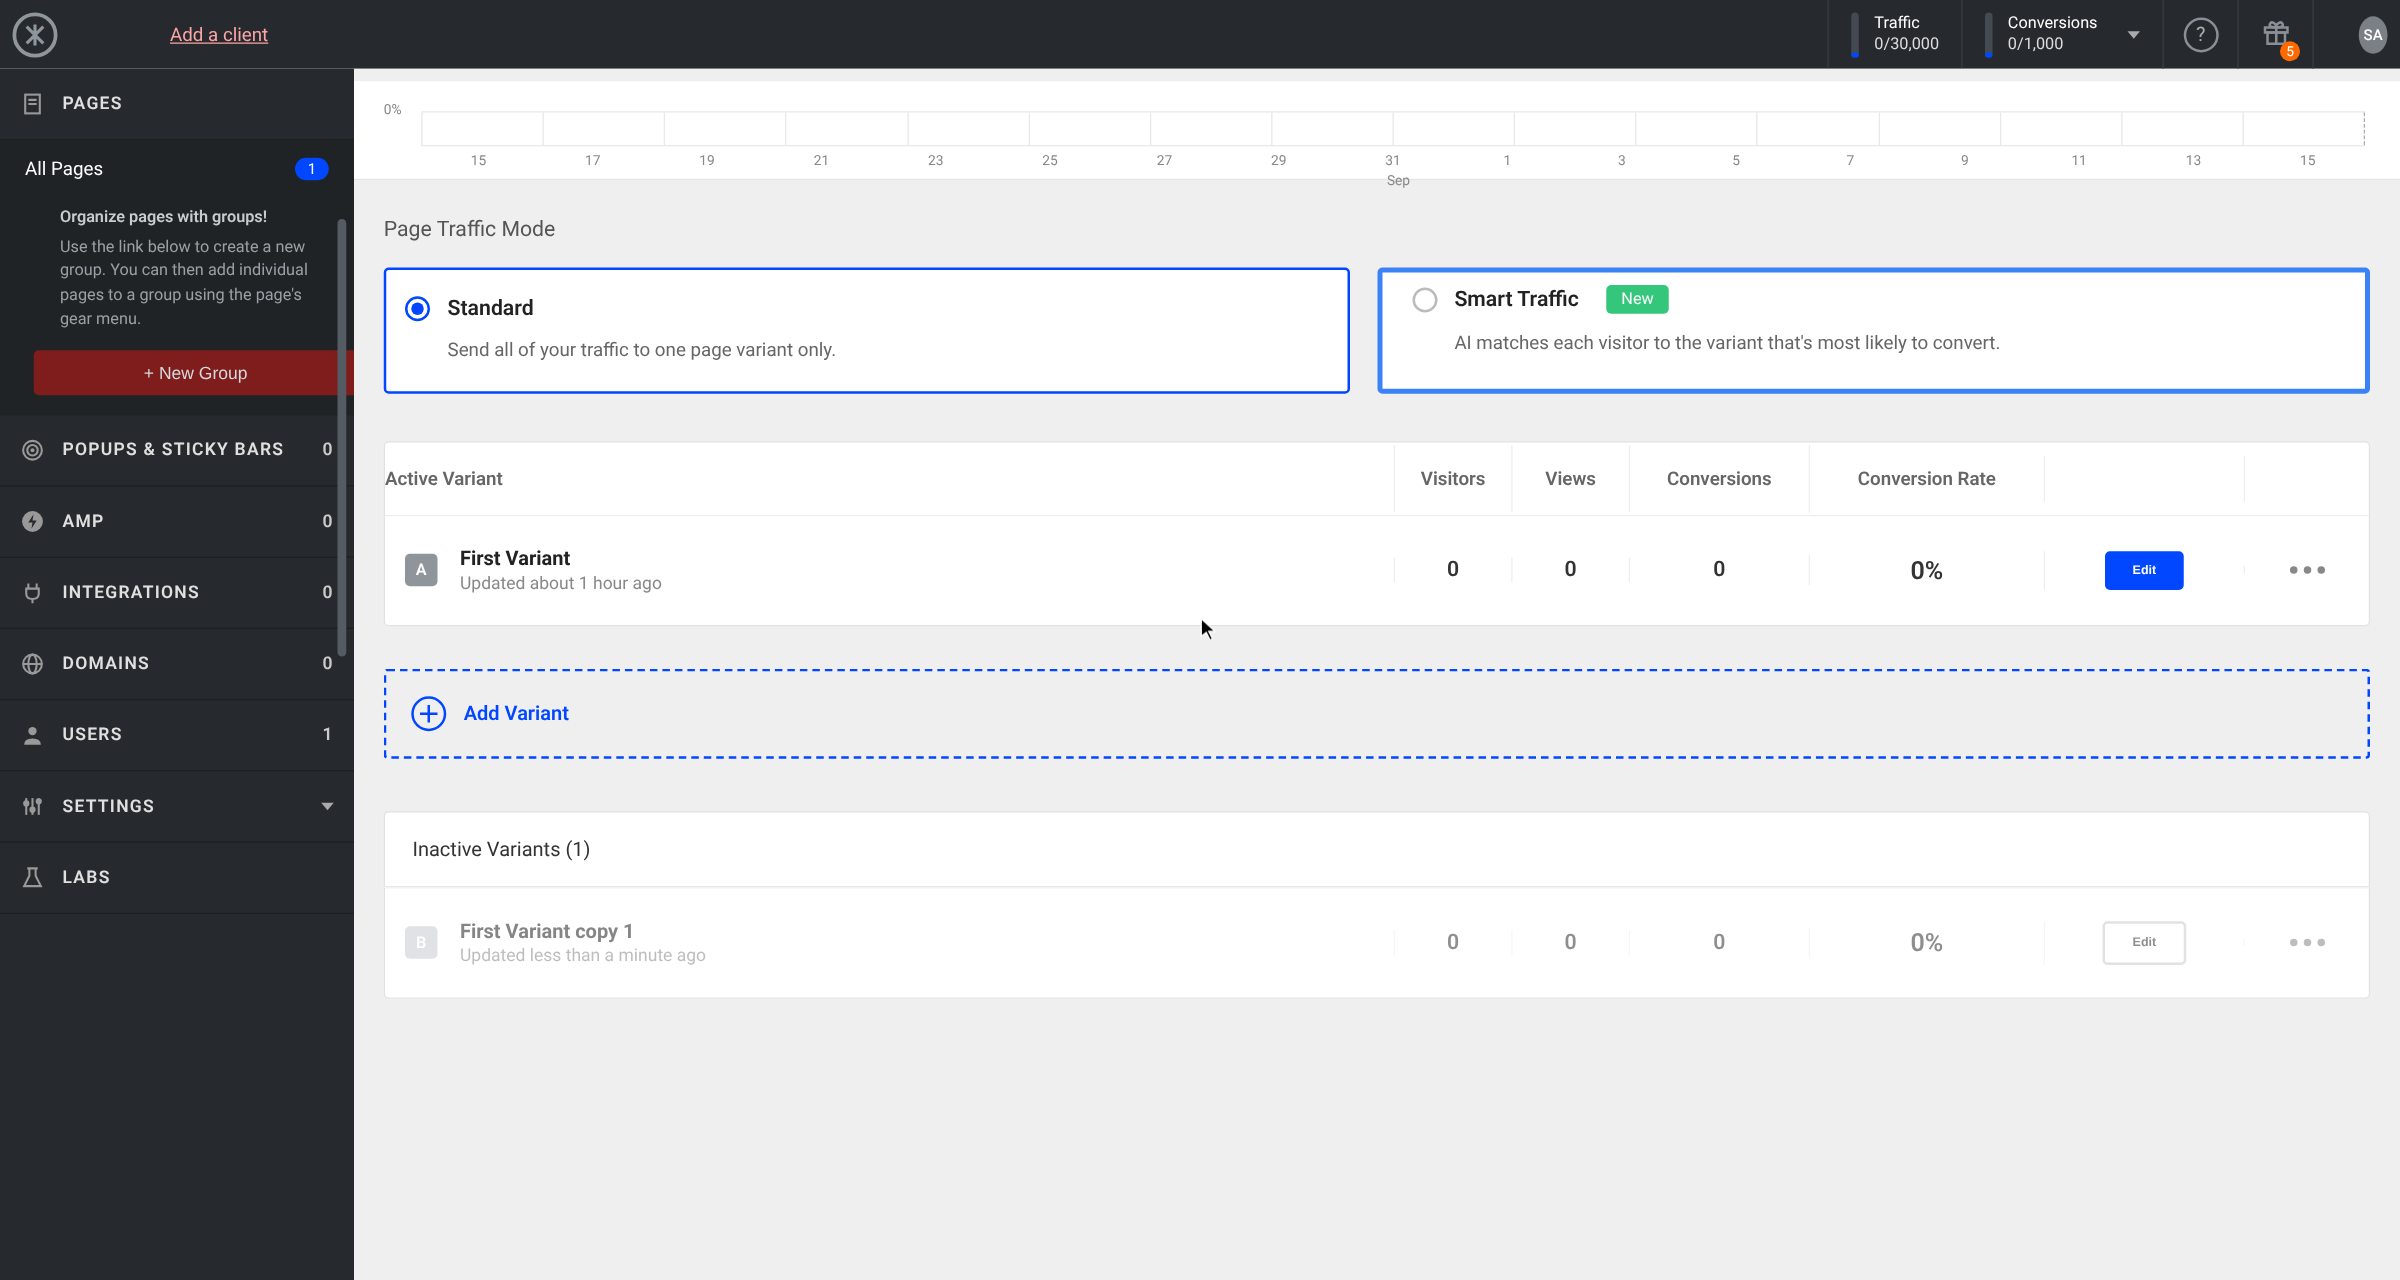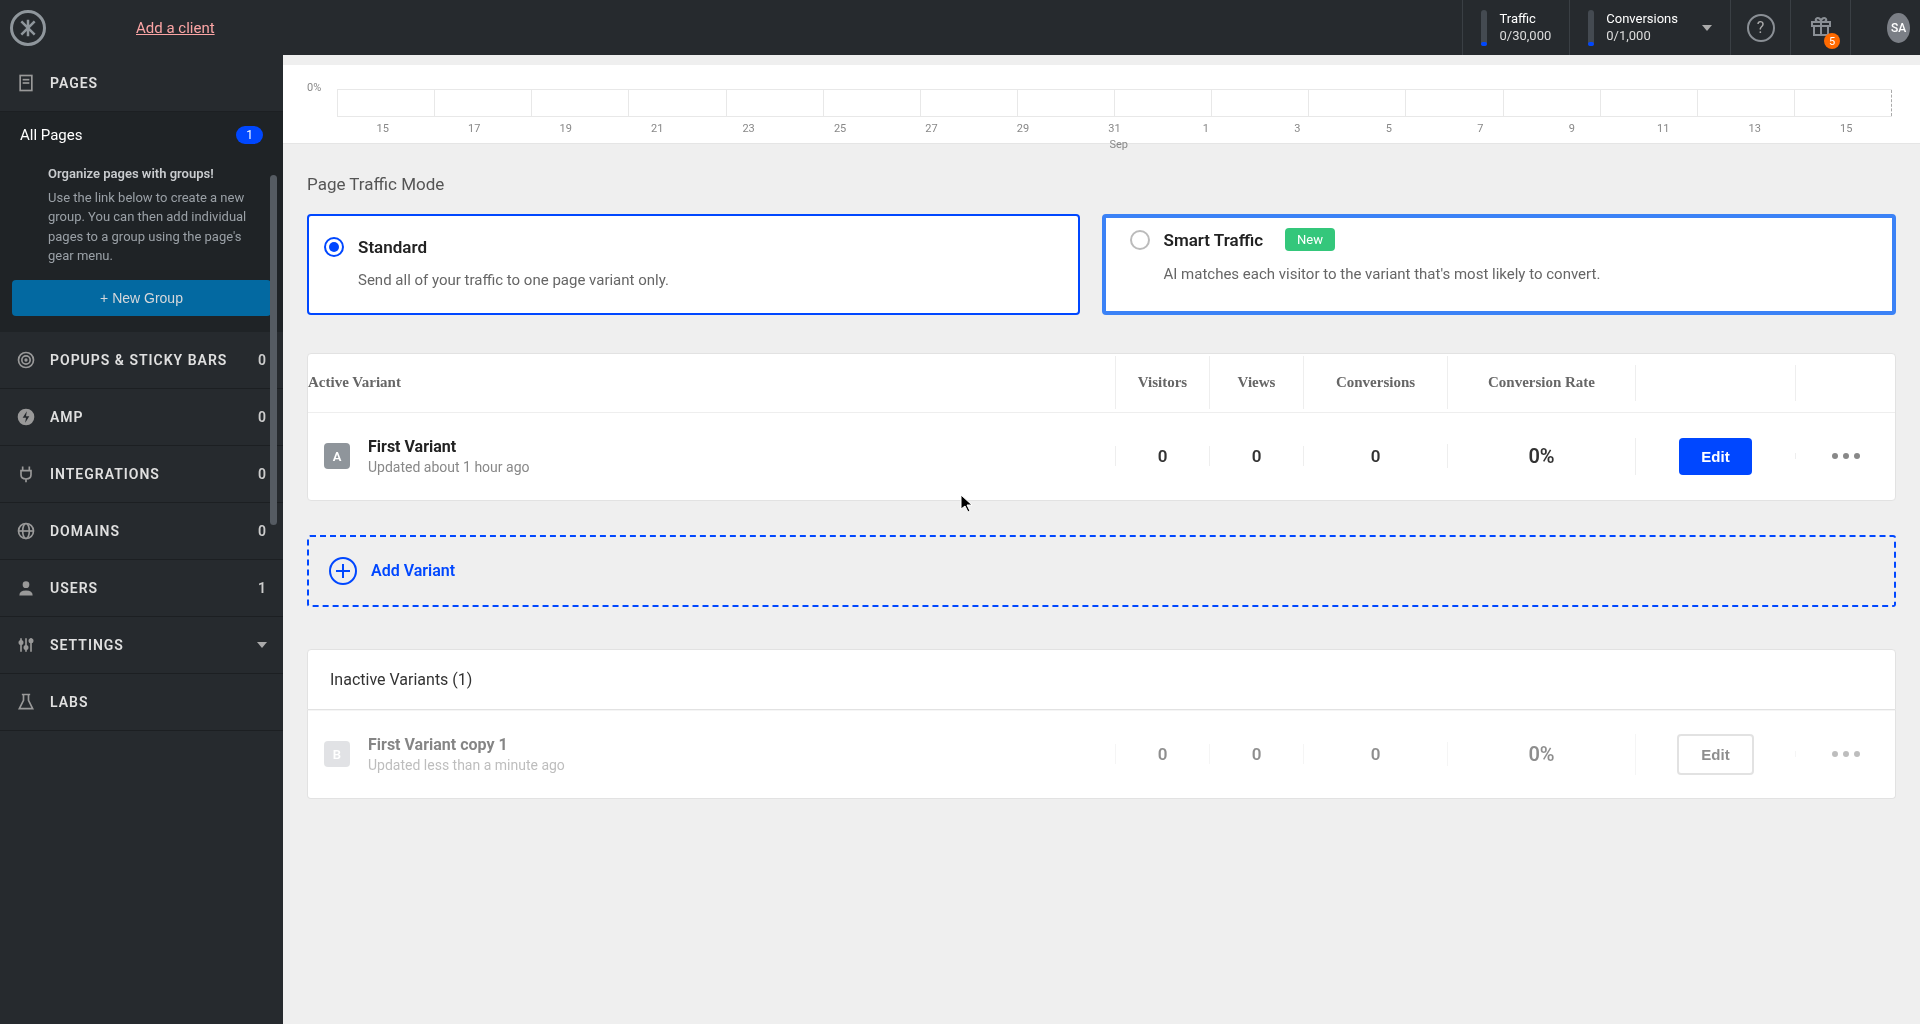--- a/index.html
+++ b/index.html
@@ -148,22 +148,22 @@
   font-size: 13px;
   line-height: 1.5;
   color: #9aa0a6;
 }
 .groups-hint .title {
   font-weight: 600;
   color: #c9cccf;
   margin-bottom: 4px;
 }
 .new-group-btn {
-  margin: 0 12px;
-  background: #0369a1;
+  margin: 0 27px;
+  background: #7f1d1d;
   color: #d6d8db;
   border: none;
   border-radius: 4px;
   padding: 10px 0;
   width: calc(100% - 24px);
   font-size: 14px;
   cursor: pointer;
 }
 .side-scrollbar {
   position: absolute;
@@ -281,21 +281,21 @@
   background: #fff;
   border: 1px solid #e2e2e2;
   border-radius: 4px;
   overflow: visible;
 }
 .vt-row {
   display: flex;
   align-items: center;
   min-height: 58px;
 }
-.vt-head { color: #666; font-weight: 600; font-size: 15px; font-family: Liberation Serif, serif; }
+.vt-head { color: #666; font-weight: 600; font-size: 15px; }
 .vt-head .cell { padding: 18px 0; }
 .cell { padding: 0 16px; display: flex; align-items: center; }
 .c-variant { flex: 1; }
 .c-num { width: 94px; justify-content: center; border-left: 1px solid #eee; font-size: 17px; color: #333; font-weight: 600; }
 .c-conv { width: 144px; justify-content: center; border-left: 1px solid #eee; font-size: 17px; color: #333; font-weight: 600; }
 .c-rate { width: 188px; justify-content: center; border-left: 1px solid #eee; font-size: 20px; color: #333; font-weight: 600; }
 .c-edit { width: 160px; justify-content: center; border-left: 1px solid #eee; }
 .c-more { width: 100px; justify-content: center; border-left: 1px solid #eee; }
 .vt-head .c-num, .vt-head .c-conv, .vt-head .c-rate { font-size: 15px; font-weight: 600; color: #666; }
 .vt-body .vt-row { border-top: 1px solid #eee; height: 88px; }
@@ -311,21 +311,21 @@
   margin-right: 18px;
 }
 .variant-badge.inactive { background: #c9ccd0; }
 .variant-title { font-size: 16px; font-weight: 700; color: #222; }
 .variant-sub { font-size: 14px; color: #888; margin-top: 3px; }
 .edit-btn {
   background: #0047ff;
   color: #fff;
   border: none;
   padding: 10px 22px;
-  font-size: 15px;
+  font-size: 10px;
   font-weight: 600;
   border-radius: 4px;
   cursor: pointer;
 }
 .edit-btn.outline {
   background: #fff;
   color: #333;
   border: 2px solid #ccc;
 }
 .more-dots { display: flex; gap: 5px; }

